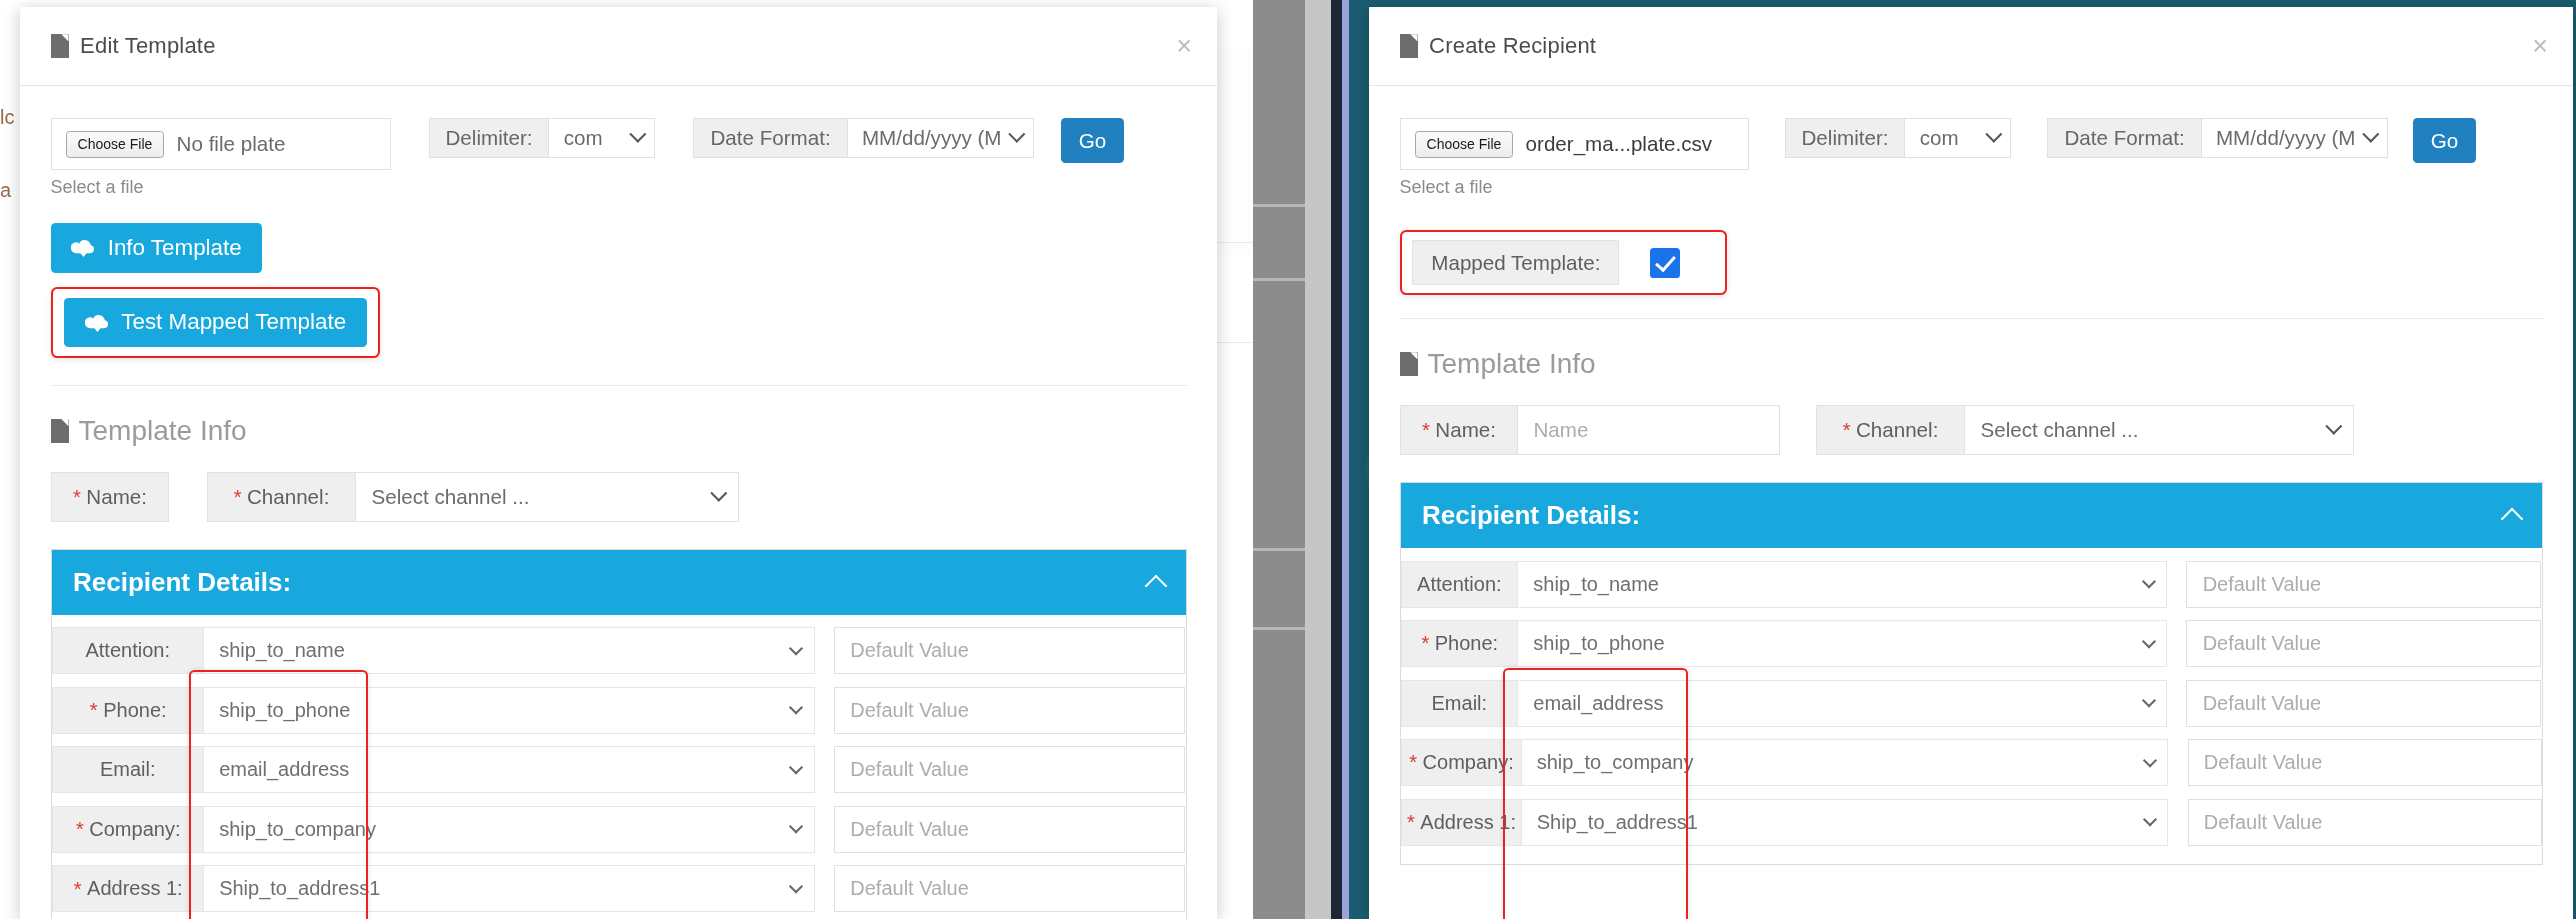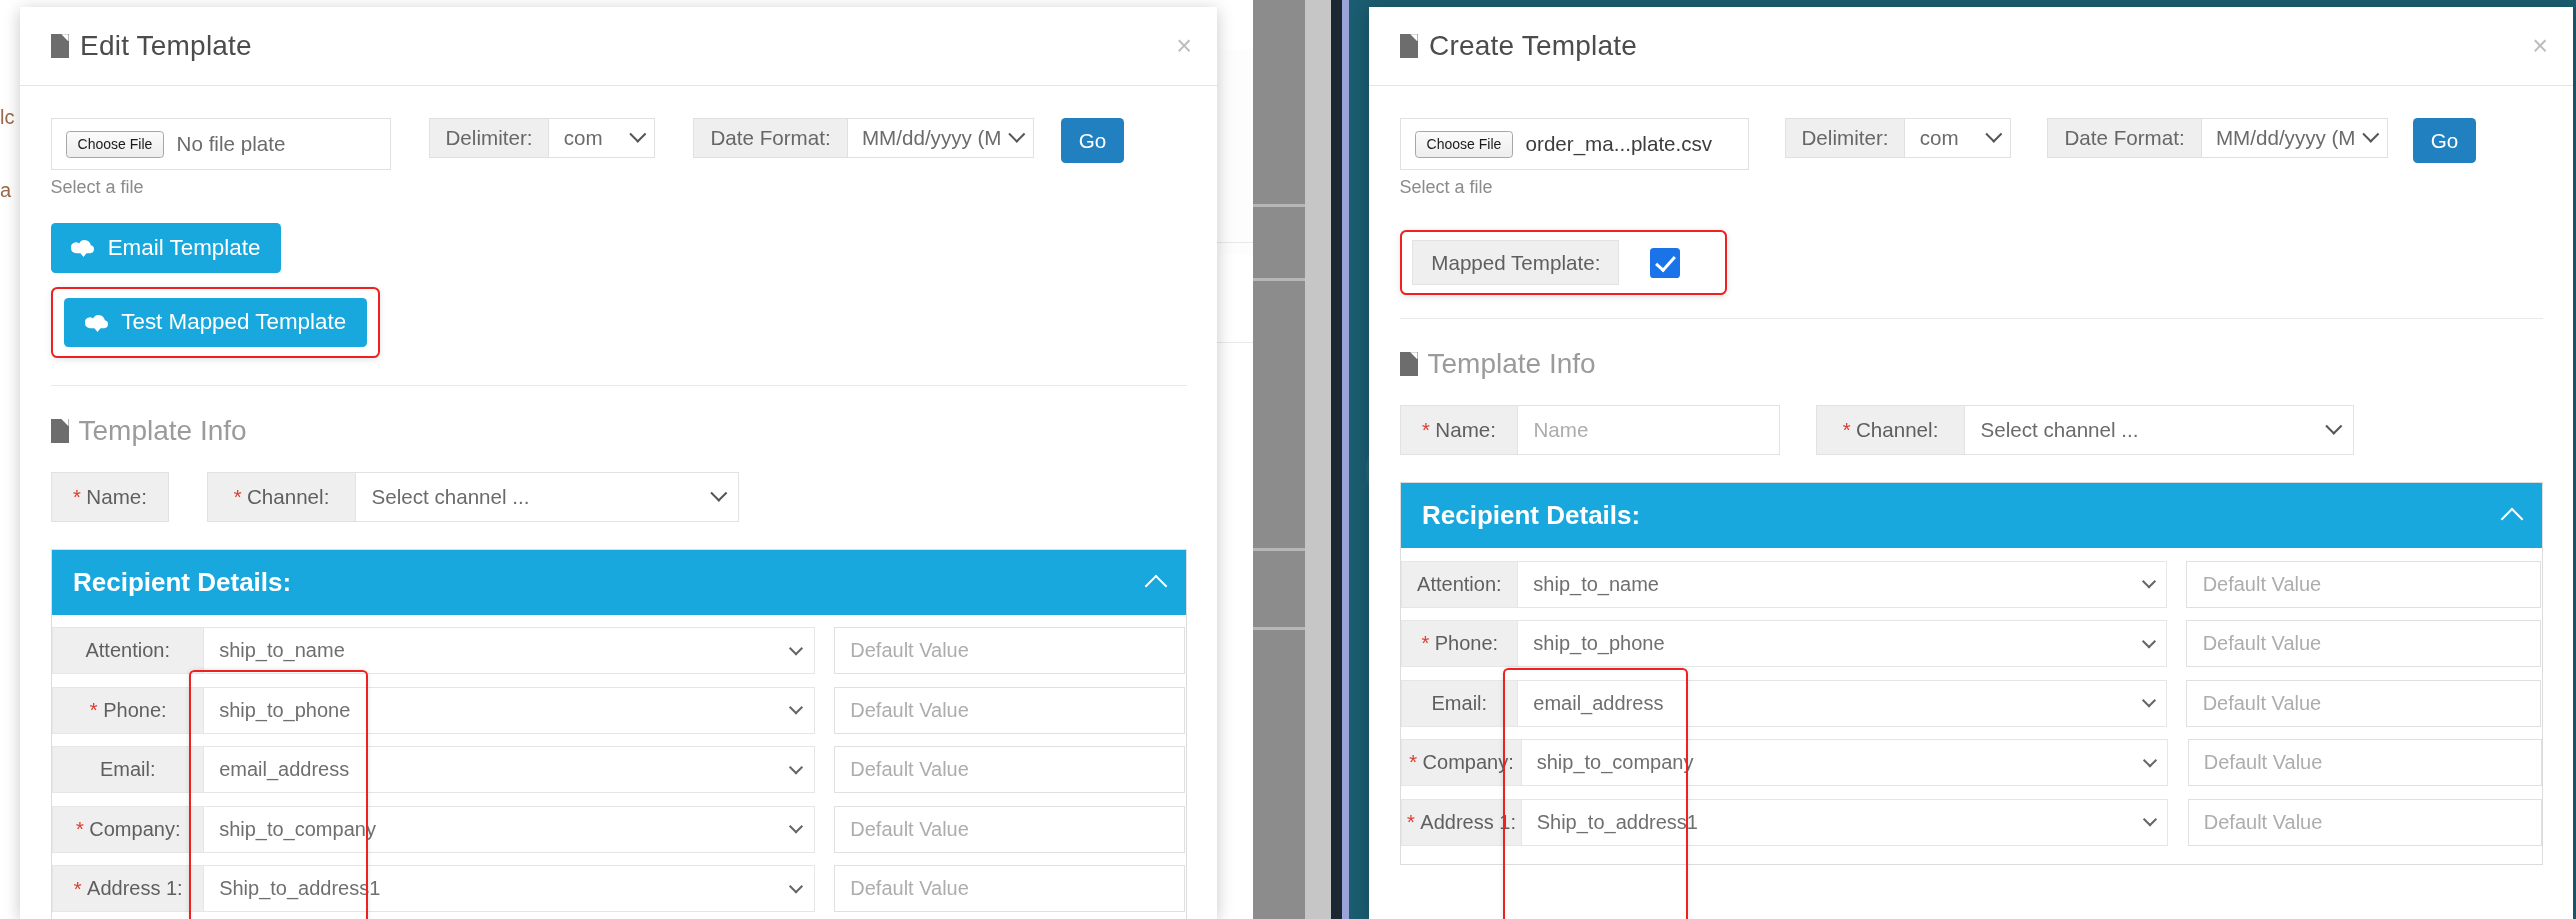--- a/index.html
+++ b/index.html
@@ -74,21 +74,21 @@
   .modal-header {
     position: relative;
     height: 79px;
     border-bottom: 0.9px solid #e5e5e5;
     display: flex;
     align-items: center;
     padding: 0 30.5px;
   }
   .modal-title {
     display: flex; align-items: center; gap: 11.6px;
-    font-size: 28px;
+    font-size: 22px;
     color: #4c4c4c;
     font-weight: 400;
     letter-spacing: 0.2px;
   }
   .doc-icon {
     display: inline-block;
     width: 18px; height: 24px;
     background: #6d6d6d;
     position: relative;
     flex: none;
@@ -476,21 +476,21 @@
     </div>
 
     <div style="margin-top:25px;">
       <button class="act-btn">
         <span class="cloud-dl">
           <svg width="25" height="19" viewBox="0 0 28 21">
               <path fill="#fff" d="M22.2 8.1a7 7 0 0 0-13.1-2.2A5.6 5.6 0 0 0 0 11.2a5.6 5.6 0 0 0 5.6 5.6h16a4.4 4.4 0 0 0 .6-8.7z"></path>
               <path fill="#fff" d="M14 21l5-6h-3.3v-4h-3.4v4H9z"></path>
             </svg>
         </span>
-        <span>Email Template</span>
+        <span>Info Template</span>
       </button>
 
       <div class="redbox" style="margin-top:14.3px; display:block; width:max-content;">
         <button class="act-btn">
           <span class="cloud-dl">
             <svg width="25" height="19" viewBox="0 0 28 21">
                 <path fill="#fff" d="M22.2 8.1a7 7 0 0 0-13.1-2.2A5.6 5.6 0 0 0 0 11.2a5.6 5.6 0 0 0 5.6 5.6h16a4.4 4.4 0 0 0 .6-8.7z"></path>
                 <path fill="#fff" d="M14 21l5-6h-3.3v-4h-3.4v4H9z"></path>
               </svg>
           </span>
@@ -591,21 +591,21 @@
 
     <div class="hl" style="left:169px; top:584px; width:179px; height:305px;"></div>
   </div>
 </div>
 
 <div class="modal" id="right-modal" style="left:1369px; top:7.2px; width:1204px; height:912px;">
 
   <div class="modal-header">
     <div class="modal-title">
       <span class="doc-icon"></span>
-      <span>Create Template</span>
+      <span>Create Recipient</span>
     </div>
     <span class="modal-close">×</span>
   </div>
 
   <div class="modal-body">
 
     <div class="toolbar-row">
       <div>
         <div class="file-group" style="min-width:349px;">
           <span class="choose-file-btn">Choose File</span>

